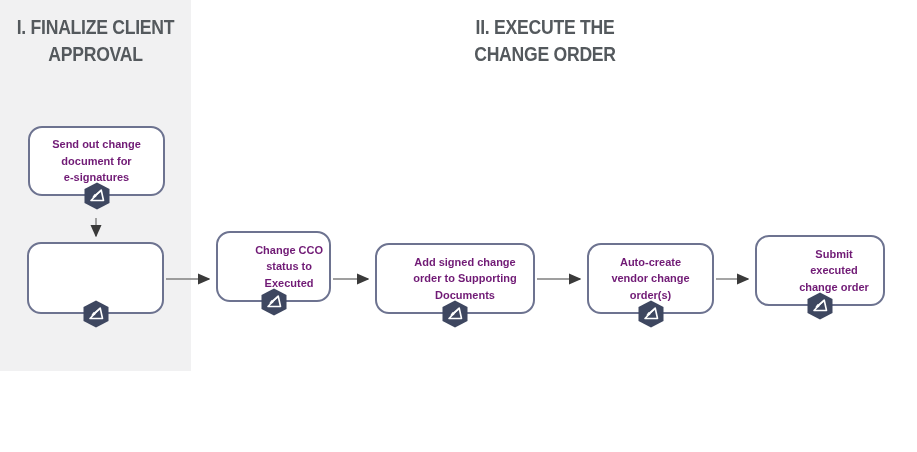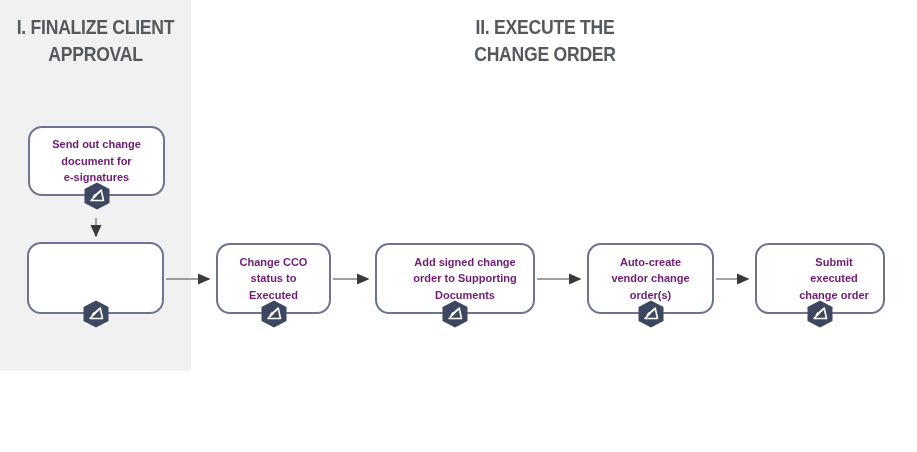--- a/index.html
+++ b/index.html
@@ -58,24 +58,24 @@
     font-size: 11px;
     line-height: 1.5;
     color: #701a75;
     text-align: center;
     white-space: pre-line;
     padding: 2px 6px;
   }
 
   .node-1 { left: 28px;  top: 126px; width: 137px; height: 70px; }
   .node-2 { left: 27px;  top: 242px; width: 137px; height: 72px; }
-  .node-3 { left: 216px; top: 243px; width: 115px; height: 71px; }
+  .node-3 { left: 216px; top: 231px; width: 115px; height: 71px; justify-content: flex-end; }
   .node-4 { left: 375px; top: 243px; width: 160px; height: 71px; padding-left: 20px; }
   .node-5 { left: 587px; top: 243px; width: 127px; height: 71px; }
-  .node-6 { left: 755px; top: 243px; width: 130px; height: 71px; padding-left: 28px; }
+  .node-6 { left: 755px; top: 235px; width: 130px; height: 71px; padding-left: 28px; }
 
   .badge {
     position: absolute;
     left: 50%;
     bottom: -16px;
     transform: translateX(-50%);
     width: 26px;
     height: 28px;
     display: block;
   }

